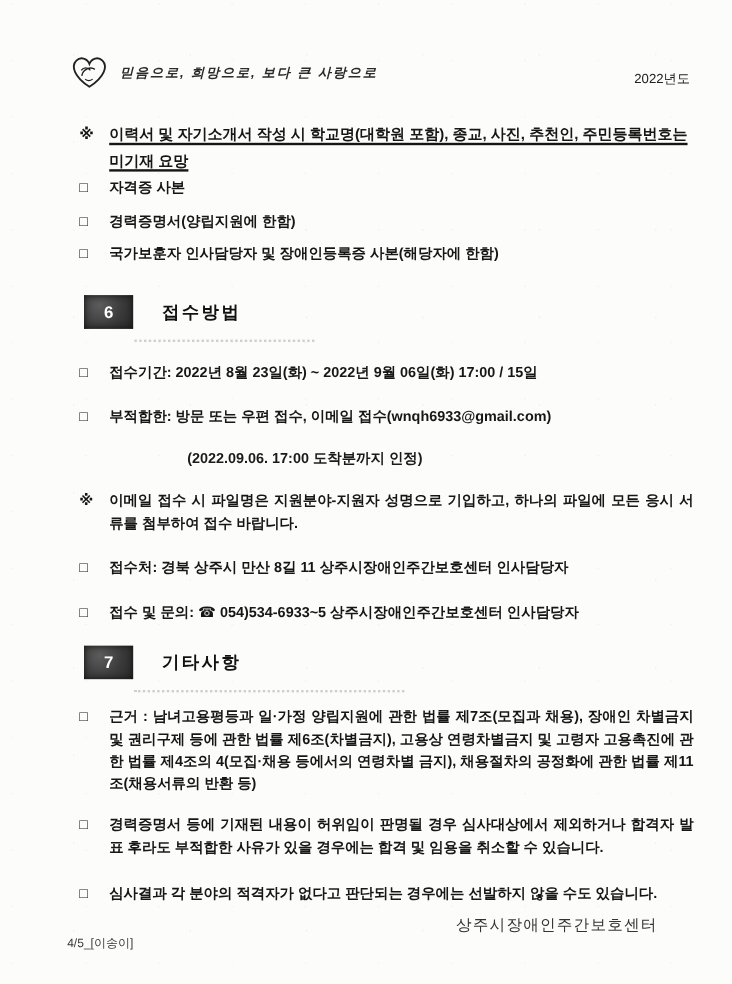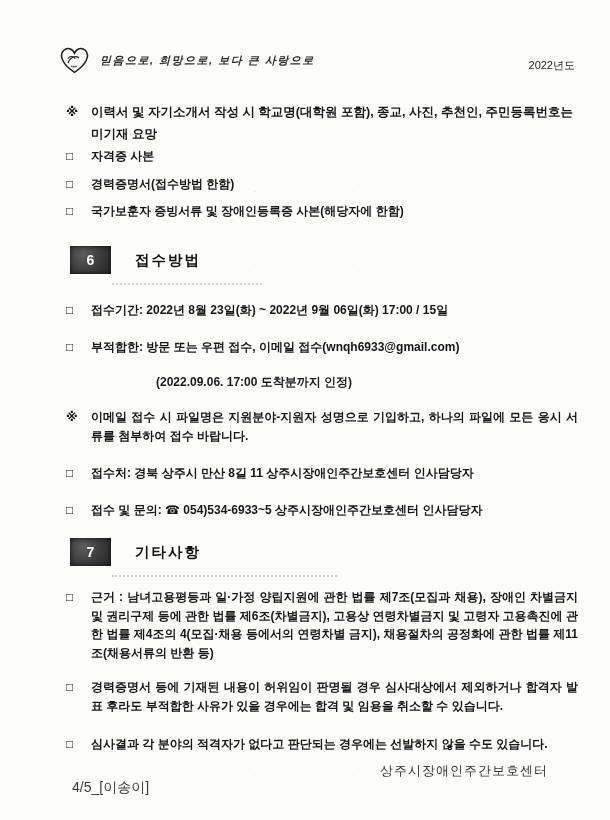--- a/index.html
+++ b/index.html
@@ -23,38 +23,38 @@
   .logo-svg { width:33px; height:29px; flex:0 0 auto; }
   .slogan { font-style:italic; font-weight:bold; font-size:11px; letter-spacing:1.5px; color:#2a2a2a; }
   .year { position:absolute; top:58px; right:35px; font-size:11px; color:#222; }
 
   
   .row { position:absolute; left:66px; width:512px; display:flex; gap:9px;
          font-weight:bold; font-size:12px; line-height:19px; color:#161616; }
   .mk { flex:0 0 16px; text-align:left; }
   .txt { flex:1 1 auto; }
   .just { text-align:justify; }
-  .u { text-underline-offset:3px; text-decoration-thickness:1.5px; }
+  .u { text-decoration:underline; text-underline-offset:3px; text-decoration-thickness:1.5px; }
   .notice { line-height:22px; font-size:12.5px; }
   .sub-note { position:absolute; left:156px; font-weight:bold; font-size:12px; }
 
   
   .section { position:absolute; left:70px; display:flex; align-items:center; gap:24px; }
   .sec-num {
     width:41px; height:28px; display:flex; align-items:center; justify-content:center;
     background:radial-gradient(circle at 32% 30%, #5c5c5c 0%, #3a3a3a 55%, #262626 100%);
     box-shadow:inset 0 0 5px #101010;
     color:#fff; font-weight:bold; font-size:14px;
   }
   .sec-title { font-weight:bold; font-size:14.5px; letter-spacing:2px; color:#111;font-family:Liberation Mono, monospace; }
   .smudge { position:absolute; height:0; border-bottom:2px dotted #c4c4c0; opacity:.8; }
 
   
   .footer-org { position:absolute; top:762px; right:62px; font-size:13px; color:#333; letter-spacing:1px; }
-  .footer-page { position:absolute; top:779px; left:72px; font-size:14px; color:#3a3a3a; }
+  .footer-page { position:absolute; top:779px; left:56px; font-size:10px; color:#3a3a3a; }
 </style>
 </head>
 <body>
 
 <div class="page">
 
   <div class="logo-row">
     <svg class="logo-svg" viewBox="0 0 36 32">
       <path d="M18 29 C 4 20, 1 10, 6 5 C 10 1, 16 3, 18 8 C 20 3, 26 1, 30 5 C 35 10, 32 20, 18 29 Z" fill="none" stroke="#222" stroke-width="1.7"></path>
       <path d="M11 19 C 12 13, 19 10, 23 13" fill="none" stroke="#222" stroke-width="1.3"></path>
@@ -69,25 +69,25 @@
     <span class="mk">※</span>
     <span class="txt u">이력서 및 자기소개서 작성 시 학교명(대학원 포함), 종교, 사진, 추천인, 주민등록번호는 미기재 요망</span>
   </div>
 
   <div class="row" style="top:147px">
     <span class="mk">□</span>
     <span class="txt">자격증 사본</span>
   </div>
   <div class="row" style="top:175px">
     <span class="mk">□</span>
-    <span class="txt">경력증명서(접수방법 한함)</span>
+    <span class="txt">경력증명서(양립지원에 한함)</span>
   </div>
   <div class="row" style="top:202px">
     <span class="mk">□</span>
-    <span class="txt">국가보훈자 증빙서류 및 장애인등록증 사본(해당자에 한함)</span>
+    <span class="txt">국가보훈자 인사담당자 및 장애인등록증 사본(해당자에 한함)</span>
   </div>
 
   <div class="section" style="top:246px">
     <span class="sec-num">6</span>
     <span class="sec-title">접수방법</span>
   </div>
   <div class="smudge" style="top:283px; left:112px; width:150px;"></div>
 
   <div class="row" style="top:301px">
     <span class="mk">□</span>

